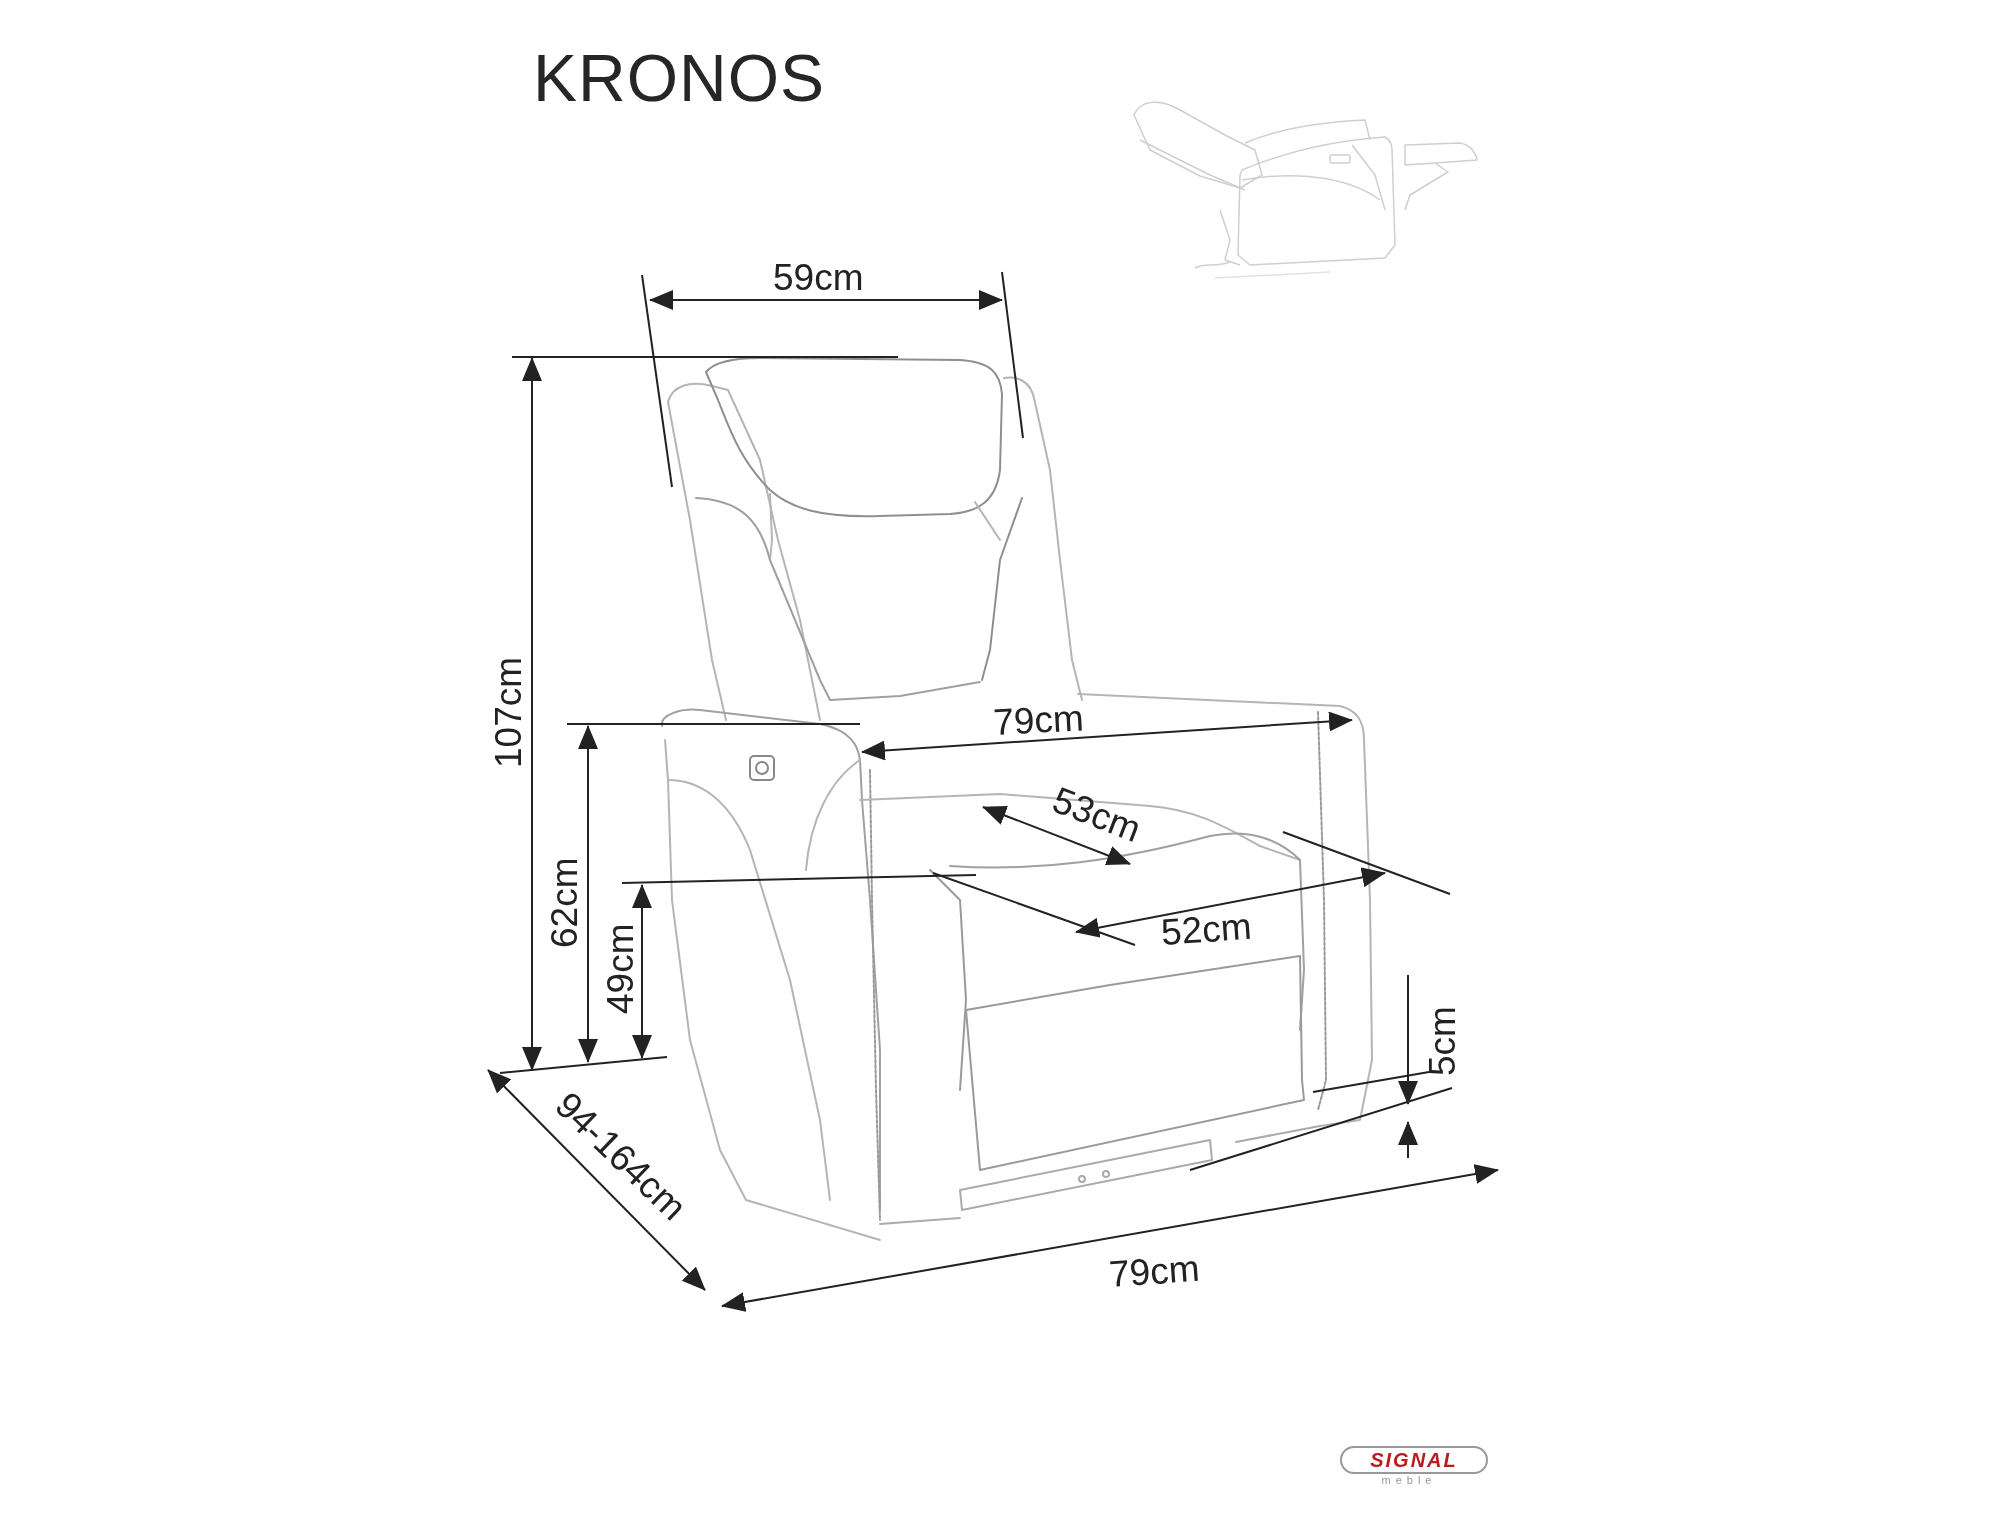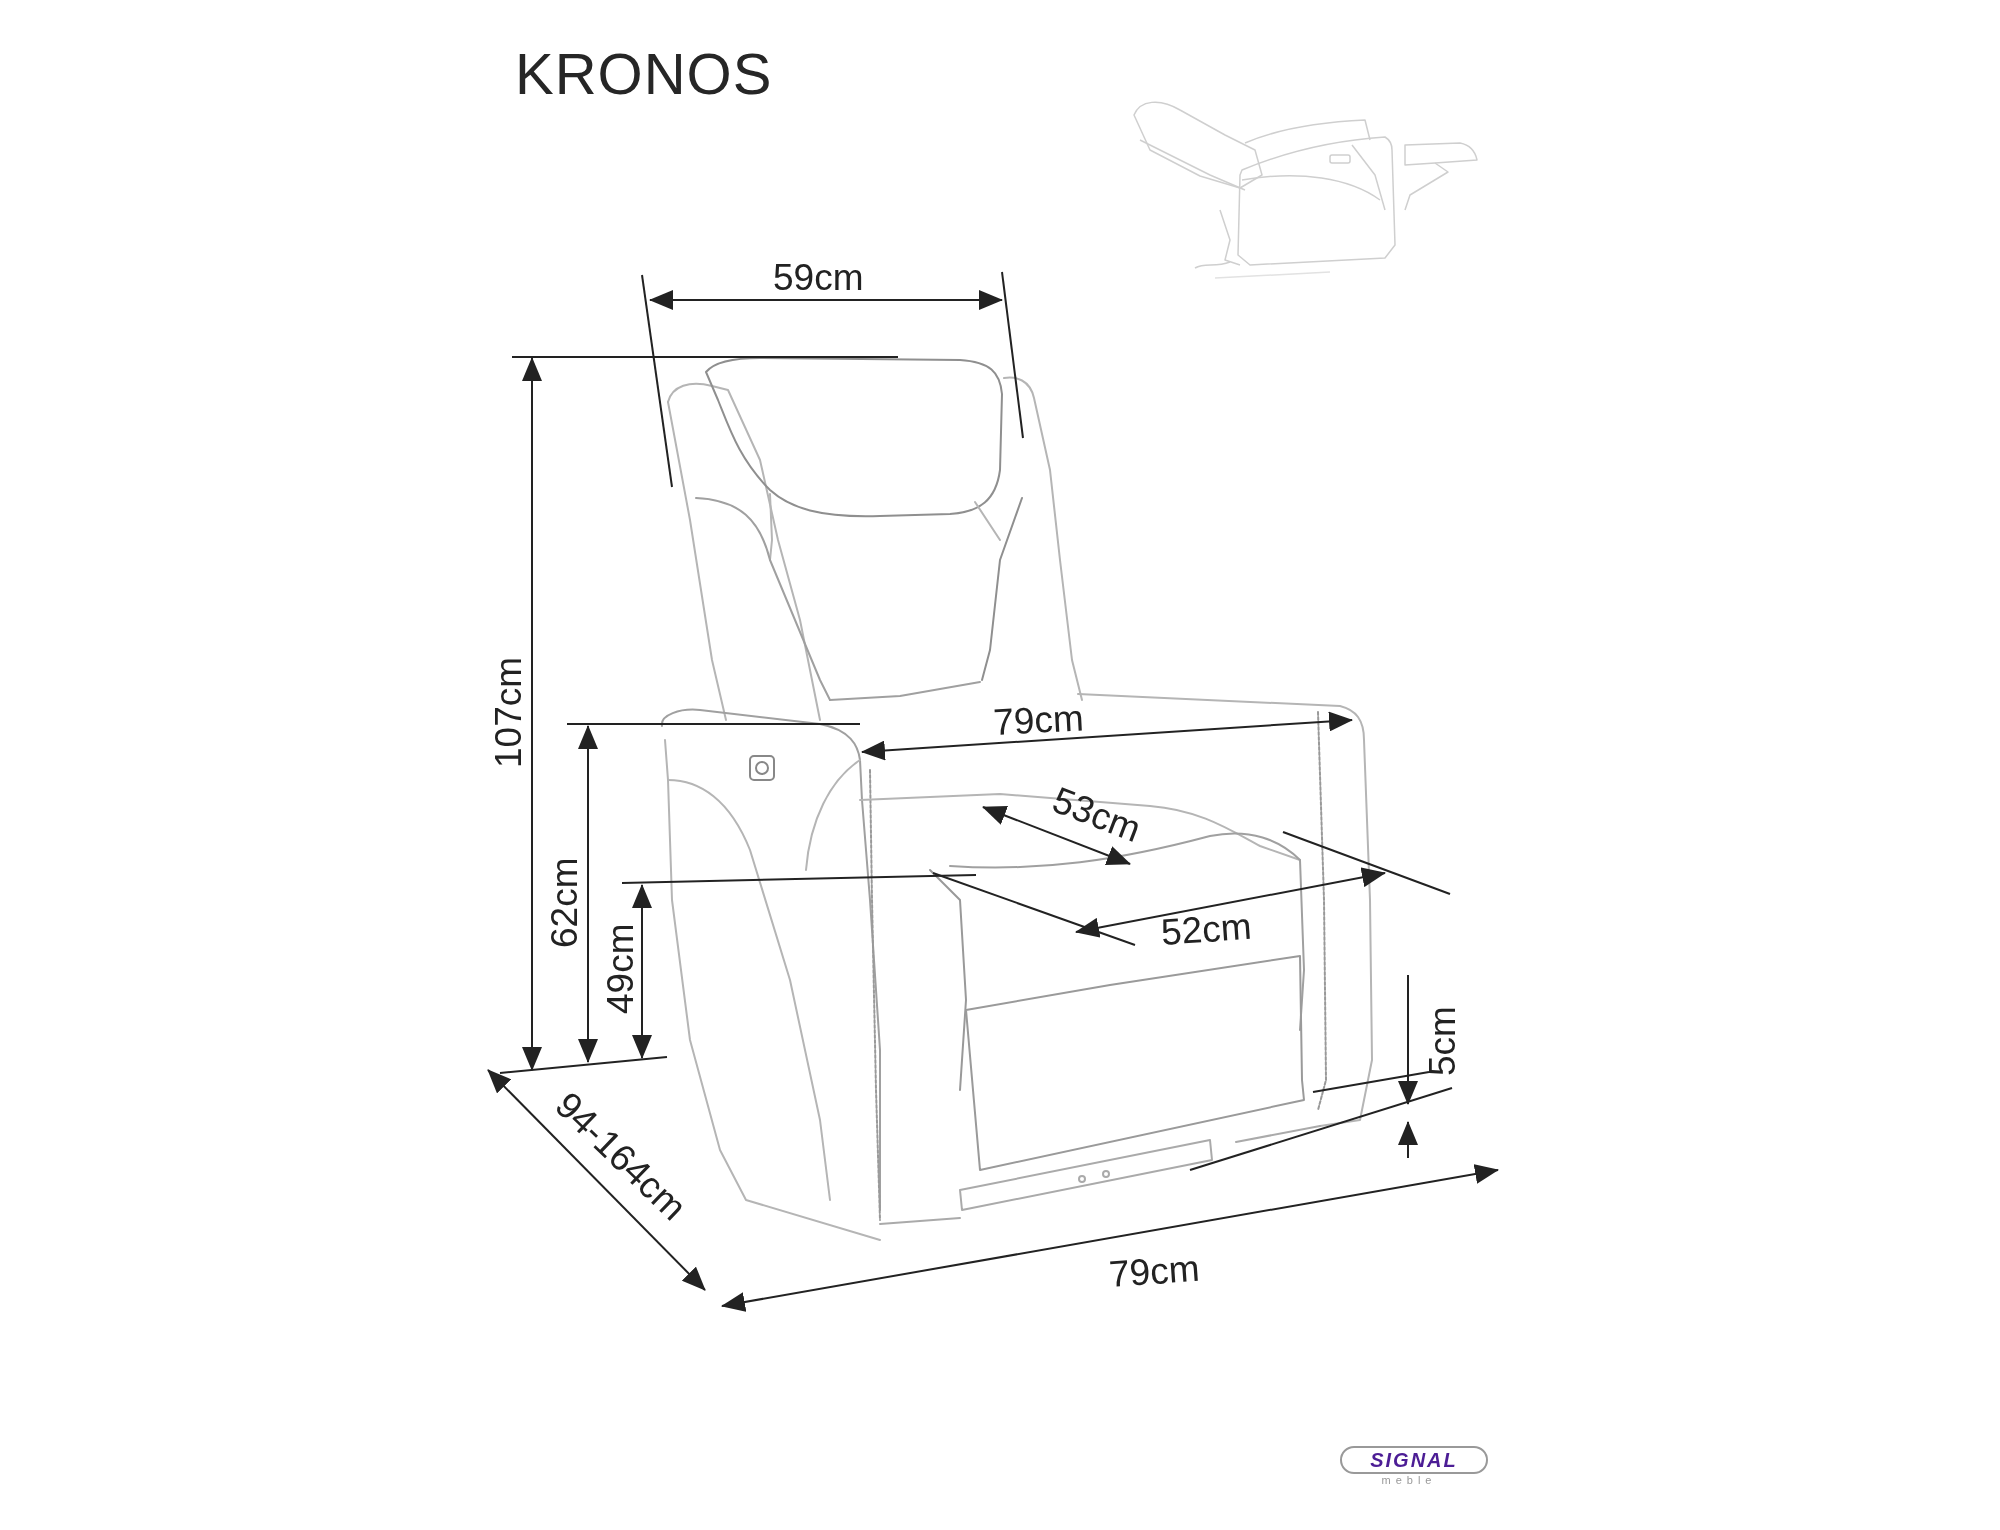--- a/index.html
+++ b/index.html
@@ -1,23 +1,23 @@
 <!DOCTYPE html>
 <html><head>
   <meta charset="utf-8">
   <style>
     html, body { margin: 0; padding: 0; background: #ffffff; }
     body { width: 2000px; height: 1530px; position: relative; overflow: hidden;
            font-family: "Liberation Sans", sans-serif; color: #222; }
-    .title { position: absolute; left: 515px; top: 40px; font-size: 58px; letter-spacing: 1px; color: #262626; }
+    .title { position: absolute; left: 533px; top: 40px; font-size: 66px; letter-spacing: 1px; color: #262626; }
     svg.diagram { position: absolute; left: 0; top: 0; }
     .dim-text { font-family: "Liberation Sans", sans-serif; font-size: 37px; fill: #222; }
     .logo { position: absolute; left: 1340px; top: 1446px; width: 148px; }
     .logo-pill { border: 2px solid #999; border-radius: 16px; height: 24px; text-align: center;
-                 font-weight: bold; font-style: italic; font-size: 20px; color: #4c1d95; letter-spacing: 2px; line-height: 24px; }
+                 font-weight: bold; font-style: italic; font-size: 20px; color: #b91c1c; letter-spacing: 2px; line-height: 24px; }
     .logo-sub { text-align: center; font-size: 11px; letter-spacing: 5px; color: #999; margin-right: 10px; }
   </style>
 </head>
 <body>
 
 <div class="title">KRONOS</div>
 
 <svg class="diagram" width="2000" height="1530" viewBox="0 0 2000 1530">
   <defs>
     <marker id="ah" viewBox="0 0 12 10" refX="11" refY="5" markerWidth="12" markerHeight="10" orient="auto-start-reverse" markerUnits="userSpaceOnUse">

